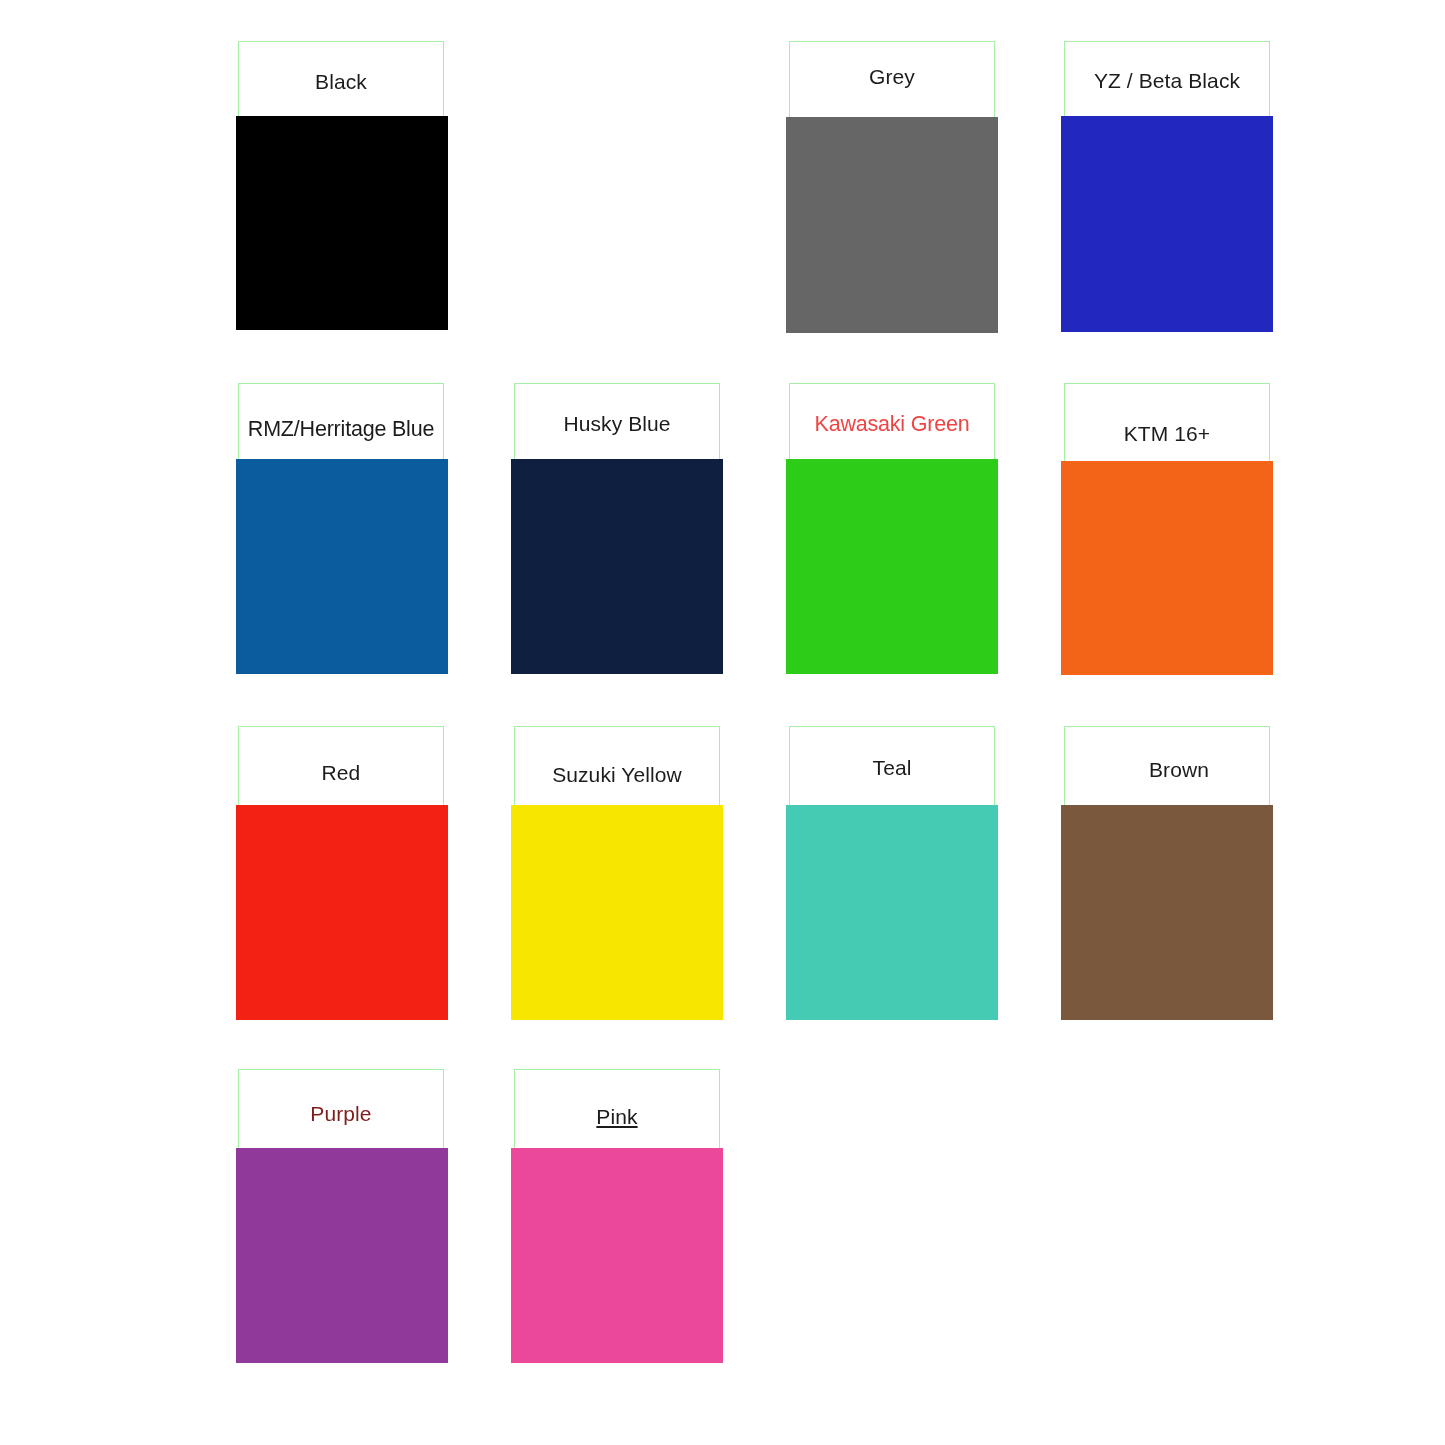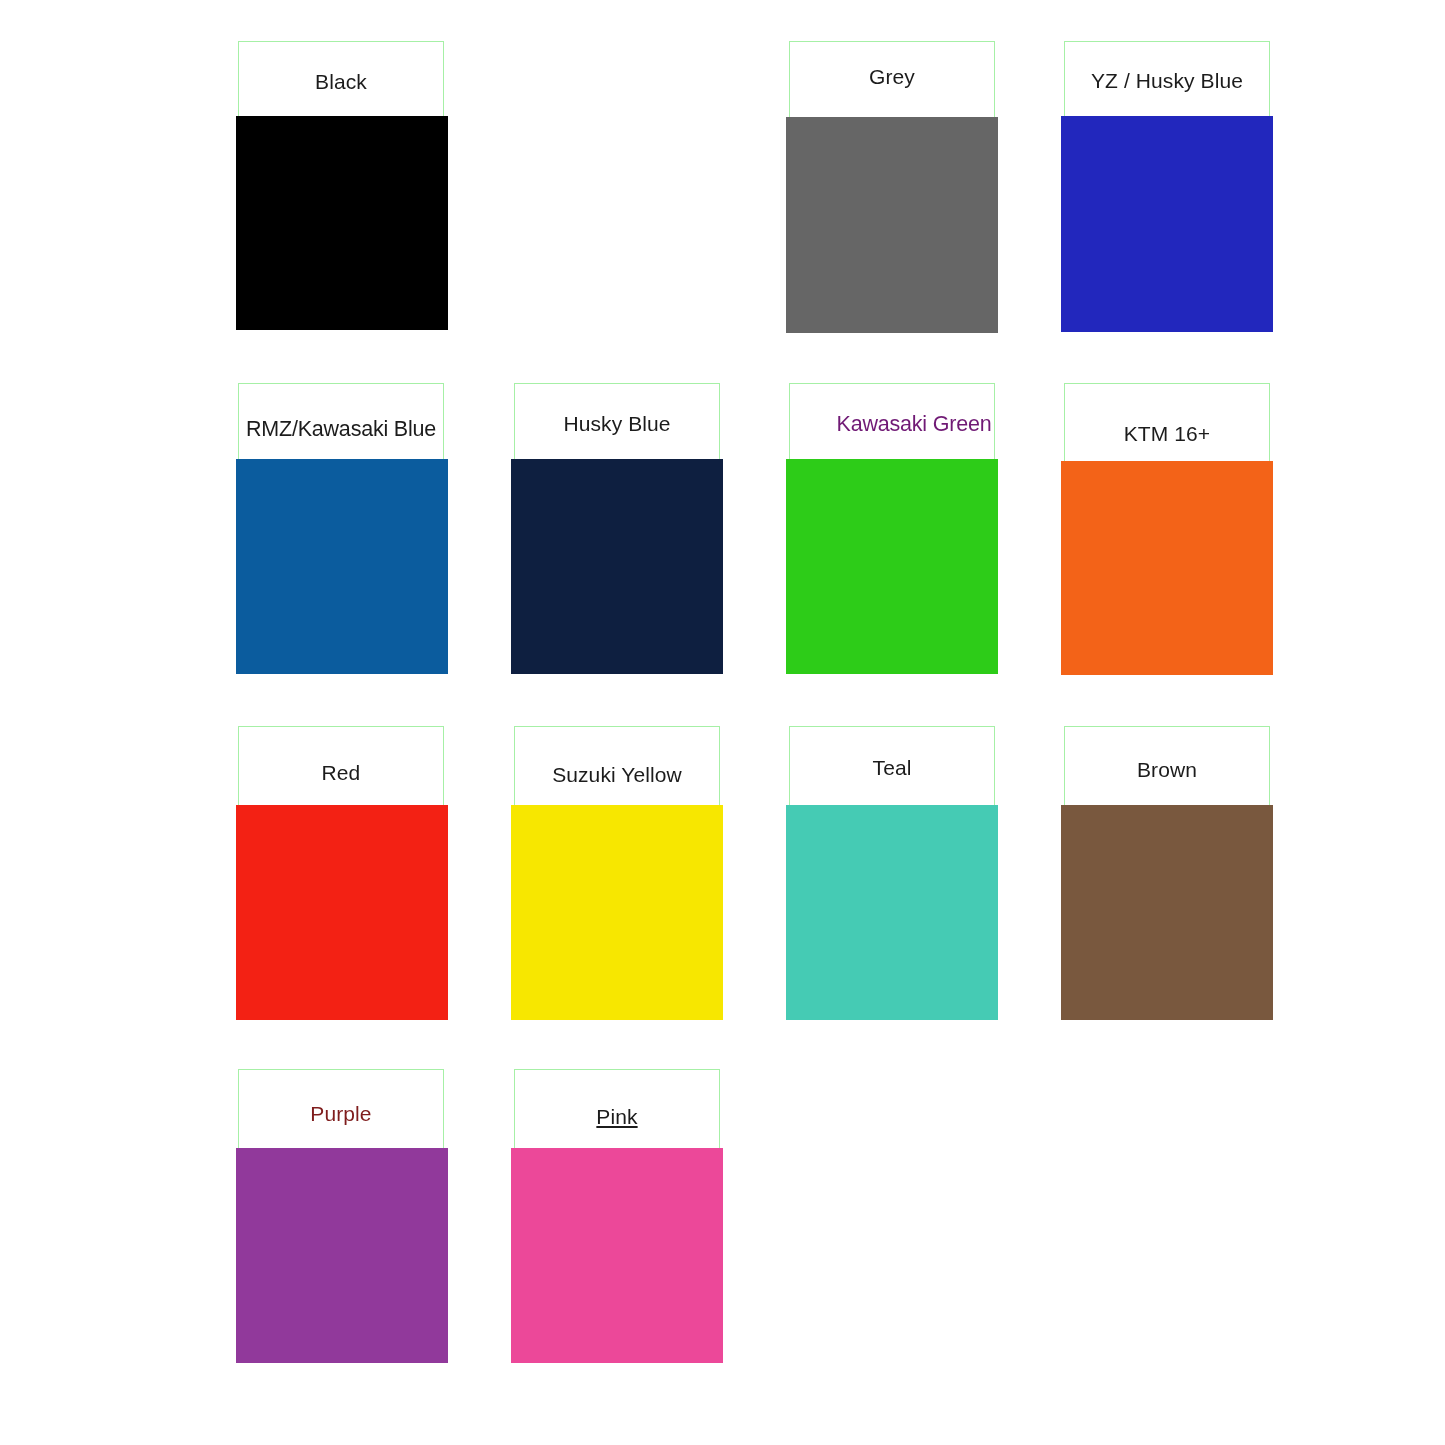--- a/index.html
+++ b/index.html
@@ -83,36 +83,36 @@
       <div class="swatch-label" style="top: 28px; color: rgb(28, 28, 28);">Black</div>
     </div>
     <div class="color-chip" style="position: absolute; left: 236px; top: 116px; width: 212px; height: 214px; background: rgb(0, 0, 0);"></div>
     <div class="swatch-cell" style="left: 789px; top: 41px;">
       <div class="label-frame" style="border-color: rgb(166, 240, 166);"></div>
       <div class="swatch-label" style="top: 23px; color: rgb(28, 28, 28);">Grey</div>
     </div>
     <div class="color-chip" style="position: absolute; left: 786px; top: 117px; width: 212px; height: 216px; background: rgb(102, 102, 102);"></div>
     <div class="swatch-cell" style="left: 1064px; top: 41px;">
       <div class="label-frame" style="border-color: rgb(166, 240, 166);"></div>
-      <div class="swatch-label" style="top: 27px; color: rgb(28, 28, 28);">YZ / Husky Blue</div>
+      <div class="swatch-label" style="top: 27px; color: rgb(28, 28, 28);">YZ / Beta Black</div>
     </div>
     <div class="color-chip" style="position: absolute; left: 1061px; top: 116px; width: 212px; height: 216px; background: rgb(34, 39, 189);"></div>
     <div class="swatch-cell" style="left: 238px; top: 383px;">
       <div class="label-frame" style="border-color: rgb(166, 240, 166);"></div>
-      <div class="swatch-label wide" style="top: 33px; color: rgb(28, 28, 28);">RMZ/Kawasaki Blue</div>
+      <div class="swatch-label wide" style="top: 33px; color: rgb(28, 28, 28);">RMZ/Herritage Blue</div>
     </div>
     <div class="color-chip" style="position: absolute; left: 236px; top: 459px; width: 212px; height: 215px; background: rgb(11, 92, 158);"></div>
     <div class="swatch-cell" style="left: 514px; top: 383px;">
       <div class="label-frame" style="border-color: rgb(166, 240, 166);"></div>
       <div class="swatch-label" style="top: 28px; color: rgb(28, 28, 28); text-align: center;">Husky Blue</div>
     </div>
     <div class="color-chip" style="position: absolute; left: 511px; top: 459px; width: 212px; height: 215px; background: rgb(14, 31, 64);"></div>
     <div class="swatch-cell" style="left: 789px; top: 383px;">
       <div class="label-frame" style="border-color: rgb(166, 240, 166);"></div>
-      <div class="swatch-label wide" style="top: 28px; color: #701a75; padding-left: 22px;">Kawasaki Green</div>
+      <div class="swatch-label wide" style="top: 28px; color: #ef4444;">Kawasaki Green</div>
     </div>
     <div class="color-chip" style="position: absolute; left: 786px; top: 459px; width: 212px; height: 215px; background: rgb(45, 204, 24);"></div>
     <div class="swatch-cell" style="left: 1064px; top: 383px;">
       <div class="label-frame" style="border-color: rgb(166, 240, 166);"></div>
       <div class="swatch-label" style="top: 38px; color: rgb(28, 28, 28);">KTM 16+</div>
     </div>
     <div class="color-chip" style="position: absolute; left: 1061px; top: 461px; width: 212px; height: 214px; background: rgb(243, 99, 24);"></div>
     <div class="swatch-cell" style="left: 238px; top: 726px;">
       <div class="label-frame" style="border-color: rgb(166, 240, 166);"></div>
       <div class="swatch-label" style="top: 34px; color: rgb(28, 28, 28);">Red</div>
@@ -123,21 +123,21 @@
       <div class="swatch-label" style="top: 36px; color: rgb(28, 28, 28);">Suzuki Yellow</div>
     </div>
     <div class="color-chip" style="position: absolute; left: 511px; top: 805px; width: 212px; height: 215px; background: rgb(247, 231, 0);"></div>
     <div class="swatch-cell" style="left: 789px; top: 726px;">
       <div class="label-frame" style="border-color: rgb(166, 240, 166);"></div>
       <div class="swatch-label" style="top: 29px; color: rgb(28, 28, 28);">Teal</div>
     </div>
     <div class="color-chip" style="position: absolute; left: 786px; top: 805px; width: 212px; height: 215px; background: rgb(69, 203, 180);"></div>
     <div class="swatch-cell" style="left: 1064px; top: 726px;">
       <div class="label-frame" style="border-color: rgb(166, 240, 166);"></div>
-      <div class="swatch-label" style="top: 31px; color: rgb(28, 28, 28);">Brown</div>
+      <div class="swatch-label" style="top: 31px; color: rgb(28, 28, 28); margin-left: 12px;">Brown</div>
     </div>
     <div class="color-chip" style="position: absolute; left: 1061px; top: 805px; width: 212px; height: 215px; background: rgb(121, 88, 62);"></div>
     <div class="swatch-cell" style="left: 238px; top: 1069px;">
       <div class="label-frame" style="border-color: rgb(166, 240, 166);"></div>
       <div class="swatch-label" style="top: 32px; color: #7f1d1d;">Purple</div>
     </div>
     <div class="color-chip" style="position: absolute; left: 236px; top: 1148px; width: 212px; height: 215px; background: rgb(145, 57, 155);"></div>
     <div class="swatch-cell" style="left: 514px; top: 1069px;">
       <div class="label-frame" style="border-color: rgb(166, 240, 166);"></div>
       <div class="swatch-label" style="top: 35px; color: rgb(28, 28, 28); text-decoration: underline;">Pink</div>

